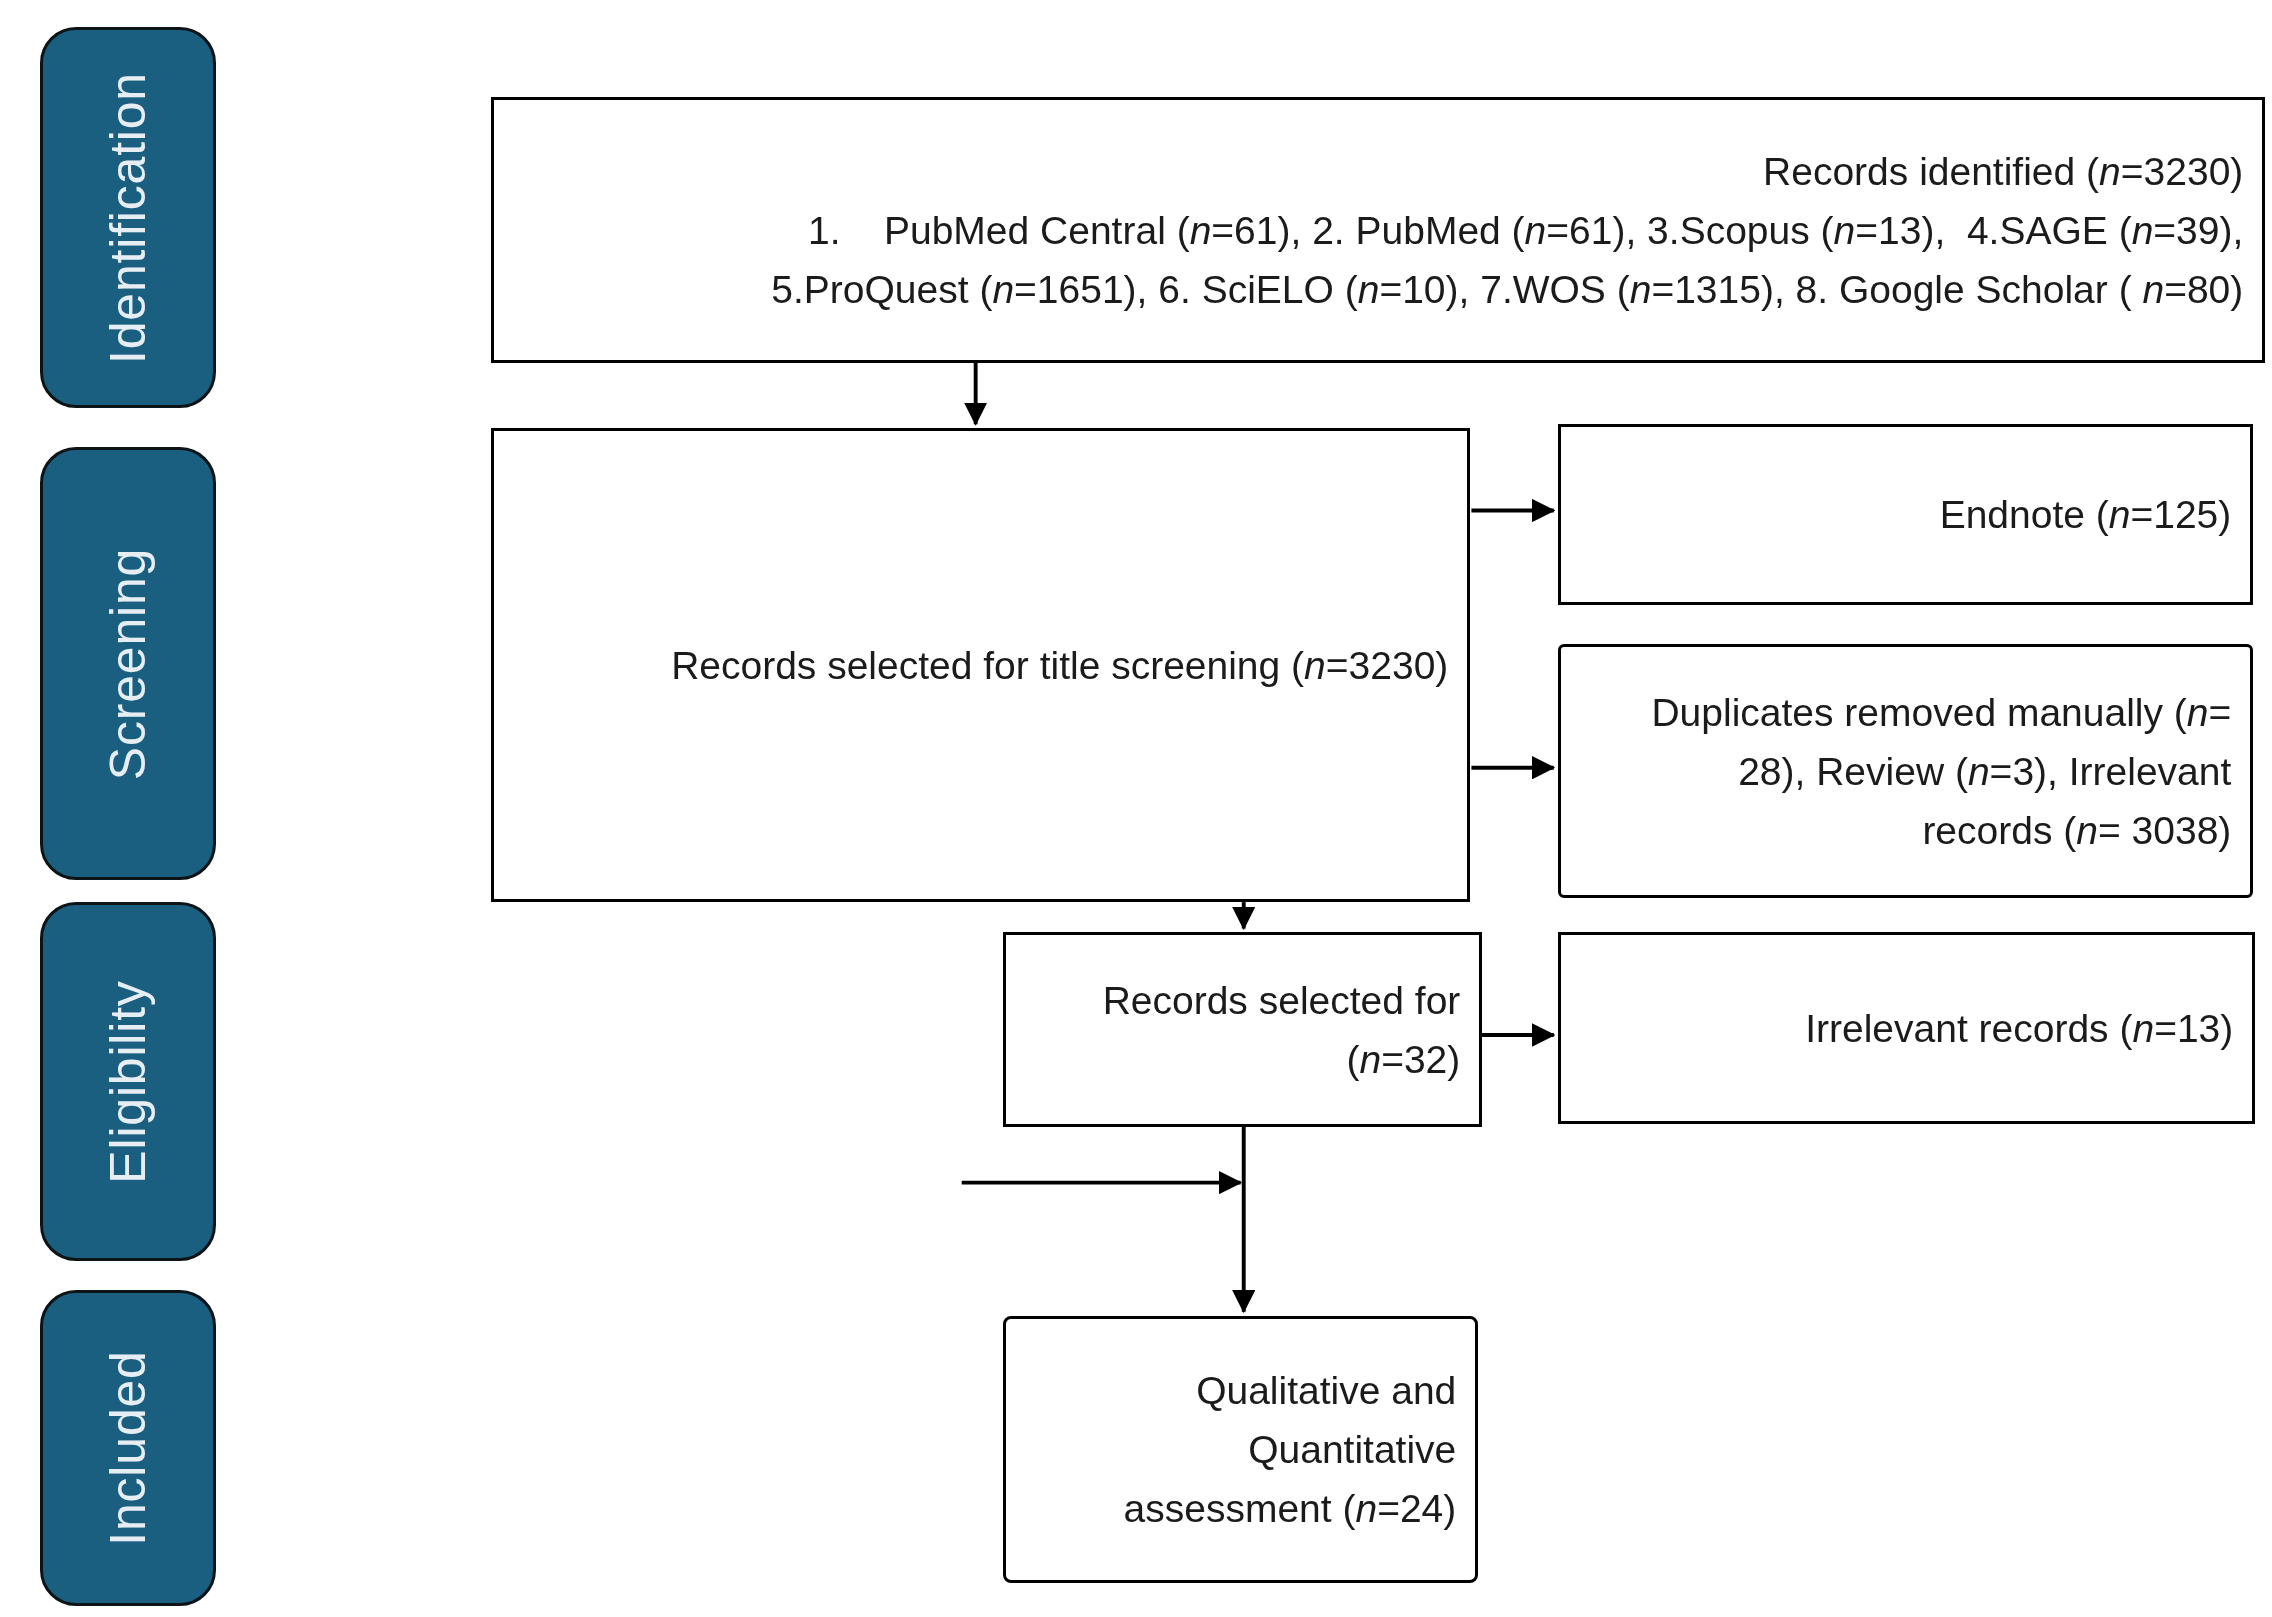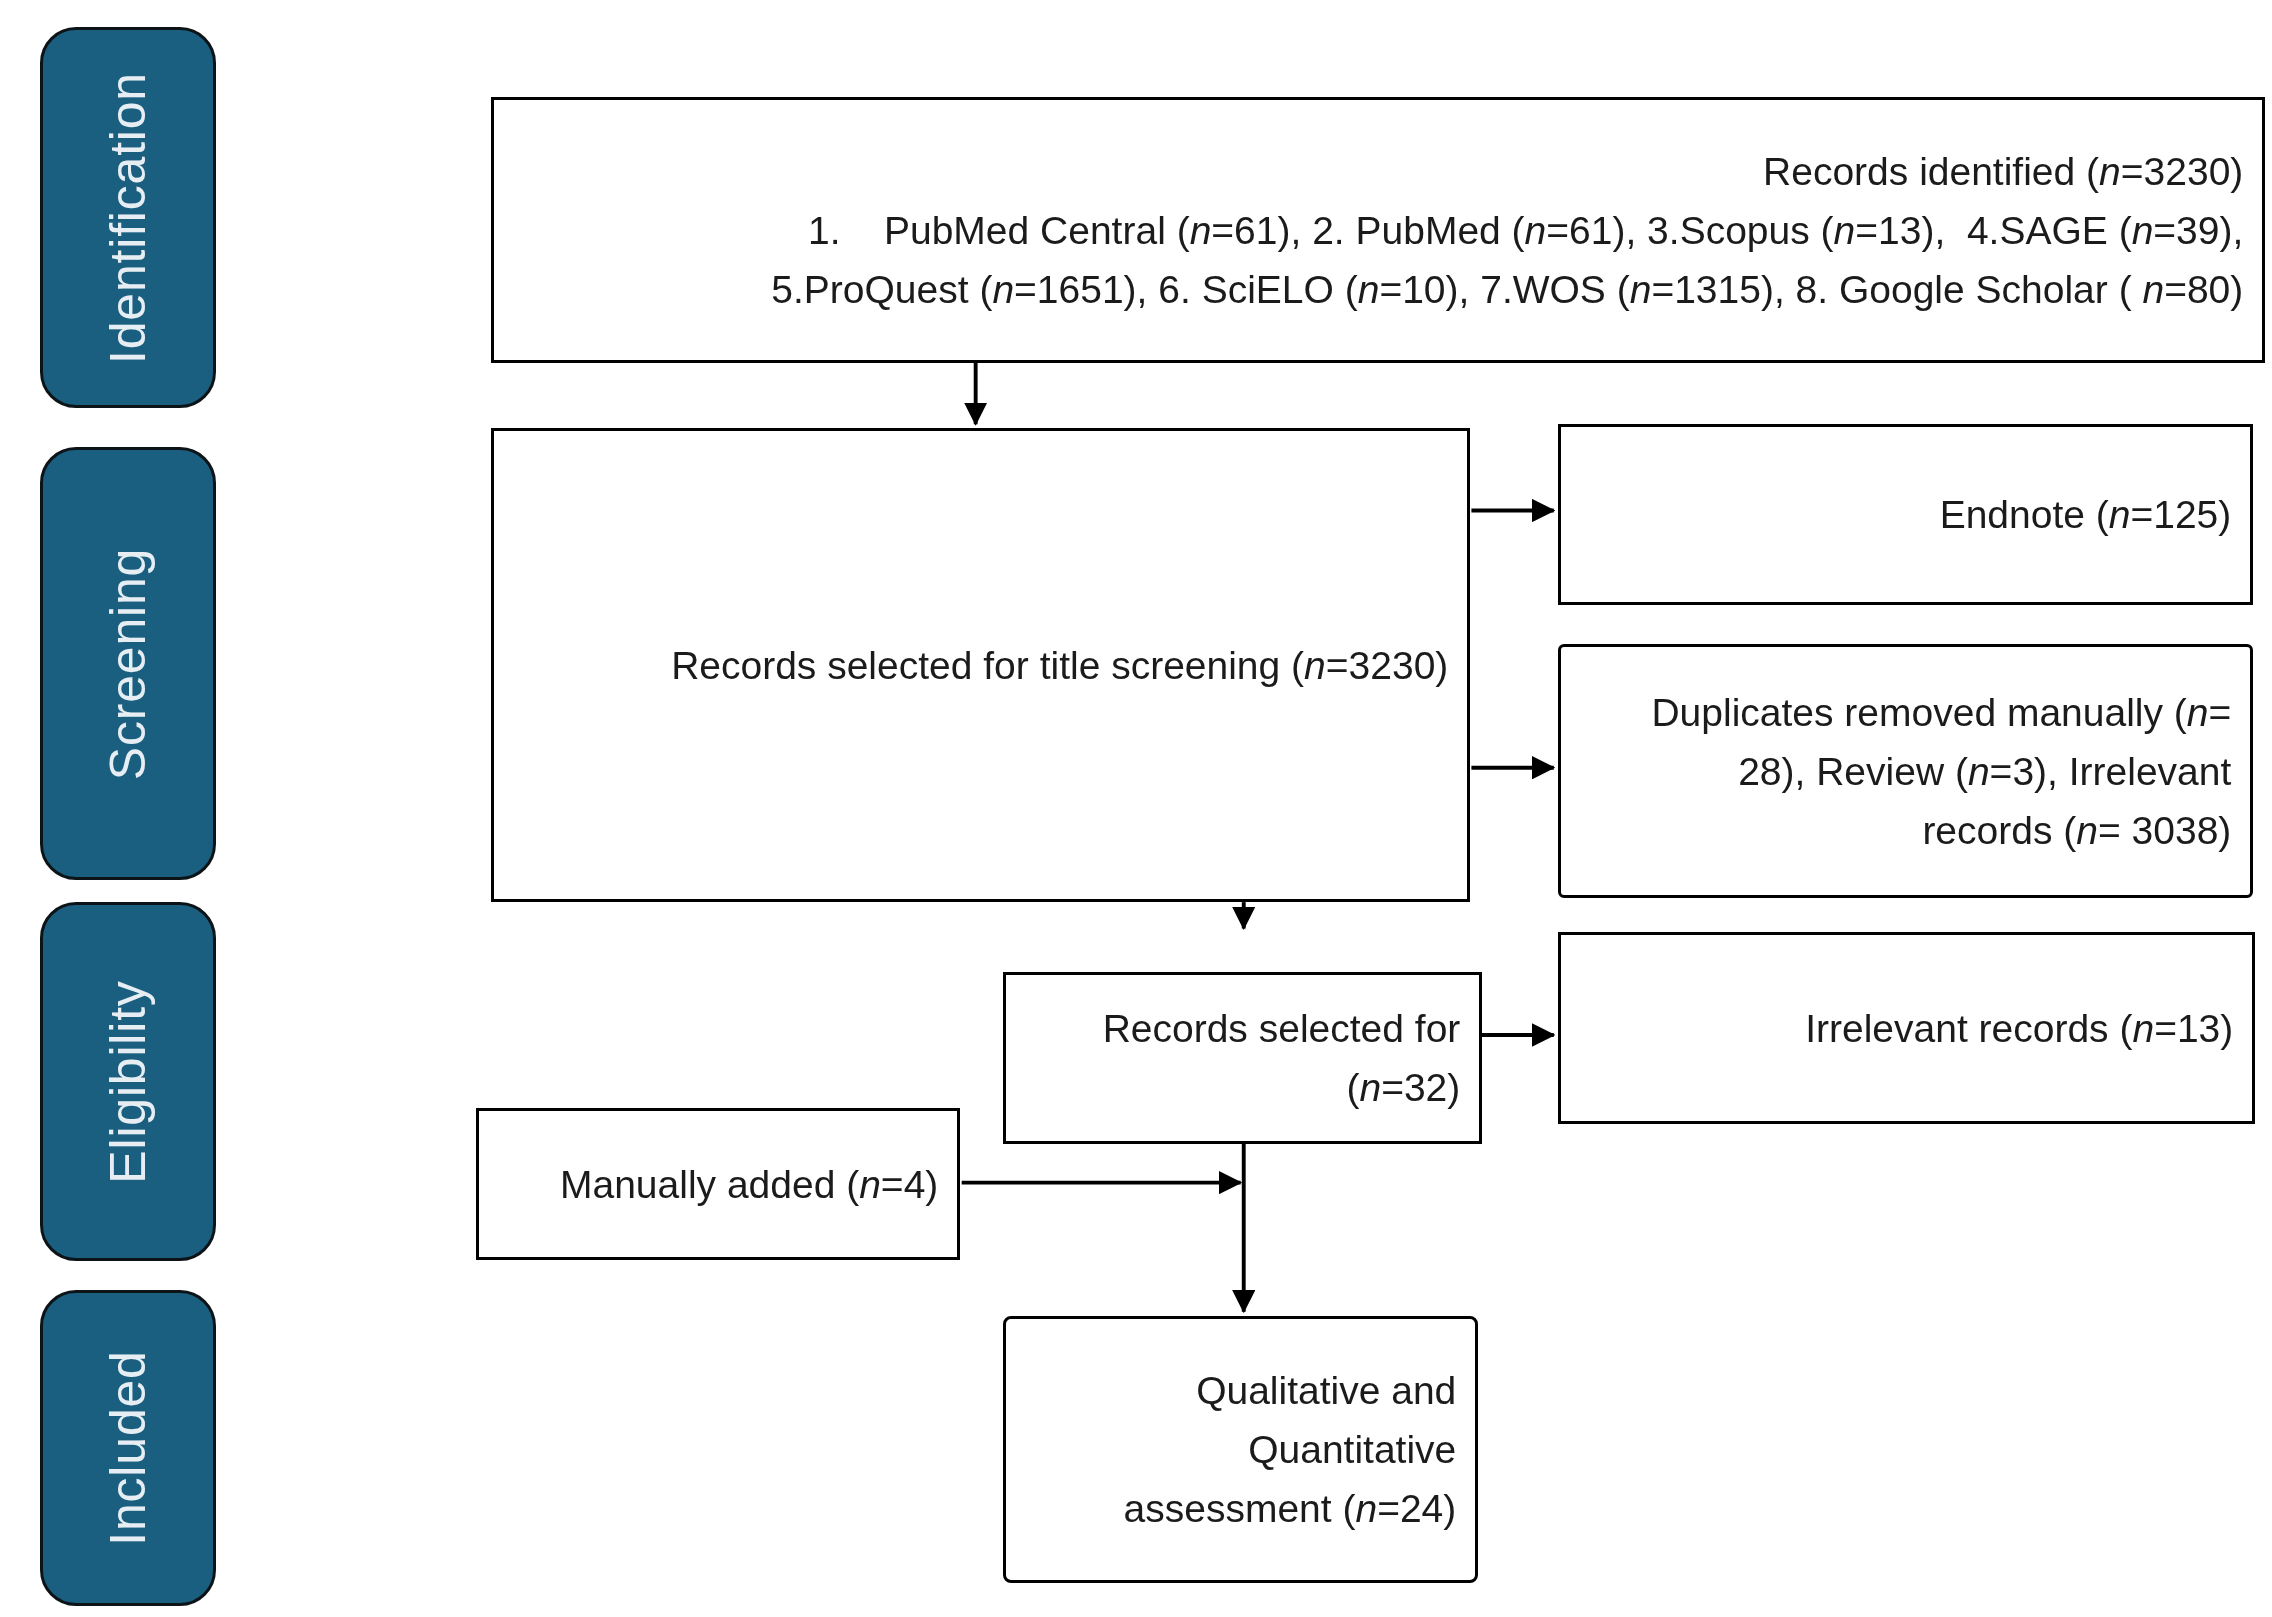--- a/index.html
+++ b/index.html
@@ -59,21 +59,21 @@
   .flow-box .box-line {
     white-space: pre-wrap;
   }
   .flow-box i { font-style: italic; }
 
   
   #box-records-identified { left: 491px;  top: 97px;  width: 1774px; height: 266px; }
   #box-title-screening    { left: 491px;  top: 428px;  width: 979px; height: 474px; }
   #box-endnote-duplicates { left: 1558px; top: 424px;  width: 695px;  height: 181px; }
   #box-manual-duplicates  { left: 1558px; top: 644px;  width: 695px;  height: 254px; border-radius: 6px; }
-  #box-full-text          { left: 1003px; top: 932px; width: 479px;  height: 172px; margin-top: 40px; }
+  #box-full-text          { left: 1003px; top: 932px; width: 479px;  height: 195px; }
   #box-irrelevant         { left: 1558px; top: 932px; width: 697px;  height: 192px; }
   #box-manually-added     { left: 476px;  top: 1108px; width: 484px;  height: 152px; }
   #box-assessment         { left: 1003px; top: 1316px; width: 475px;  height: 267px; border-radius: 8px; }
 
   
   #tab-identification { top: 27px;   height: 381px; }
   #tab-screening      { top: 447px;  height: 433px; }
   #tab-eligibility    { top: 902px; height: 359px; }
   #tab-included       { top: 1290px; height: 316px; }
 </style>
@@ -134,23 +134,20 @@
 
   <div class="flow-box" id="box-full-text">
     <div class="box-line">Records selected for</div>
     <div class="box-line">(<i>n</i>=32)</div>
   </div>
 
   <div class="flow-box" id="box-irrelevant">
     <div class="box-line">Irrelevant records (<i>n</i>=13)</div>
   </div>
 
-  <div class="flow-box" id="box-manually-added">
-    <div class="box-line">Manually added (<i>n</i>=4)</div>
-  </div>
 
   <div class="flow-box" id="box-assessment">
     <div class="box-line">Qualitative and</div>
     <div class="box-line">Quantitative</div>
     <div class="box-line">assessment (<i>n</i>=24)</div>
   </div>
 
 </div>
 
 

